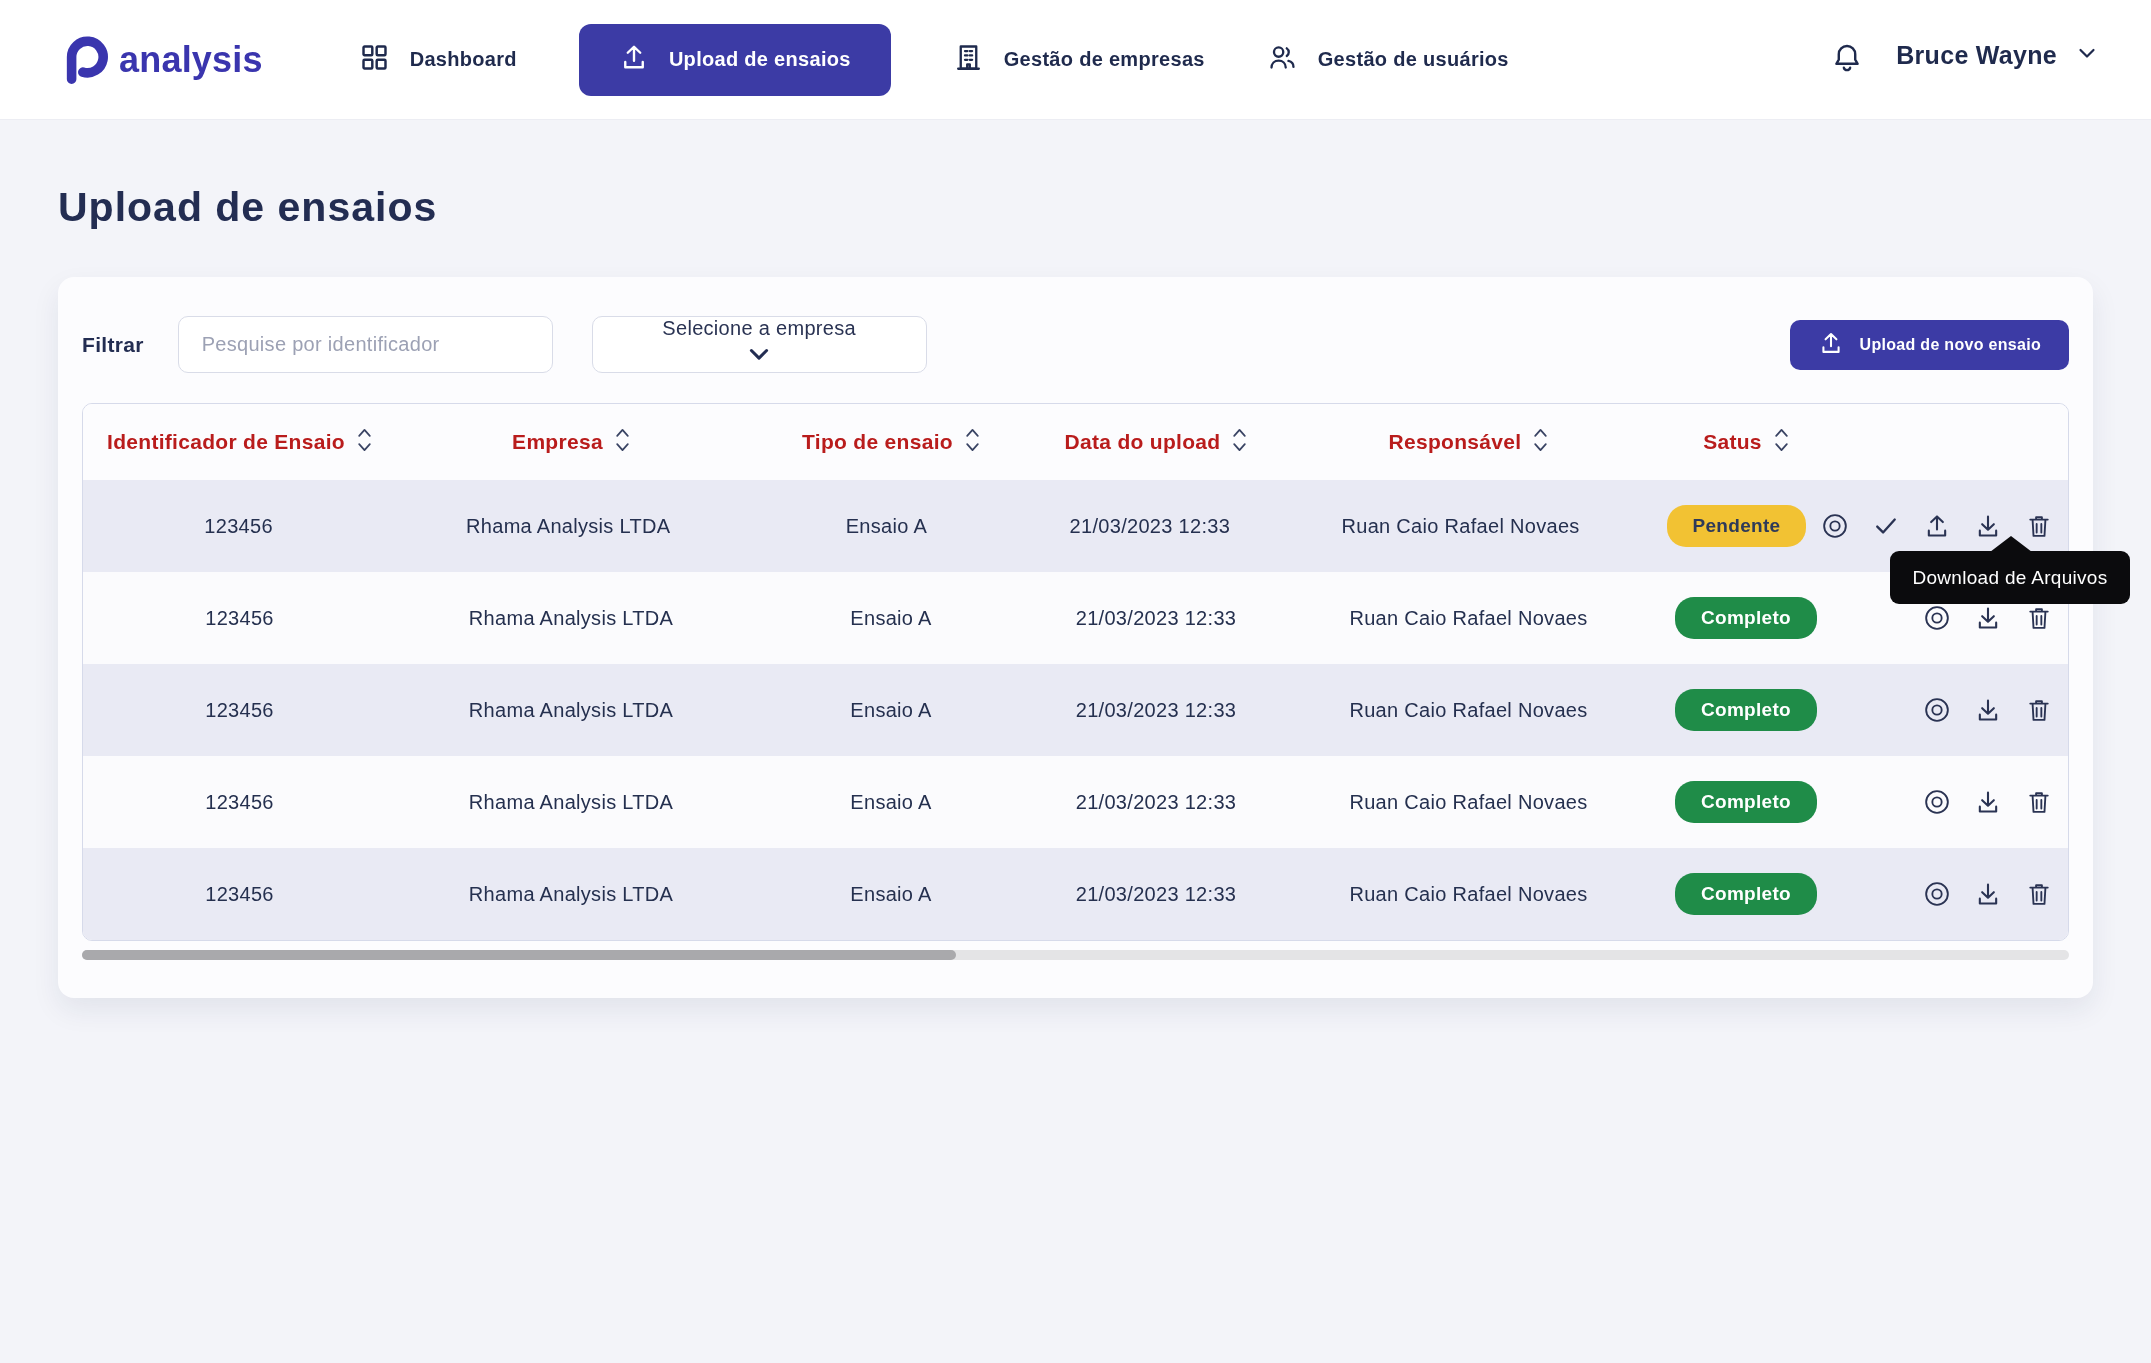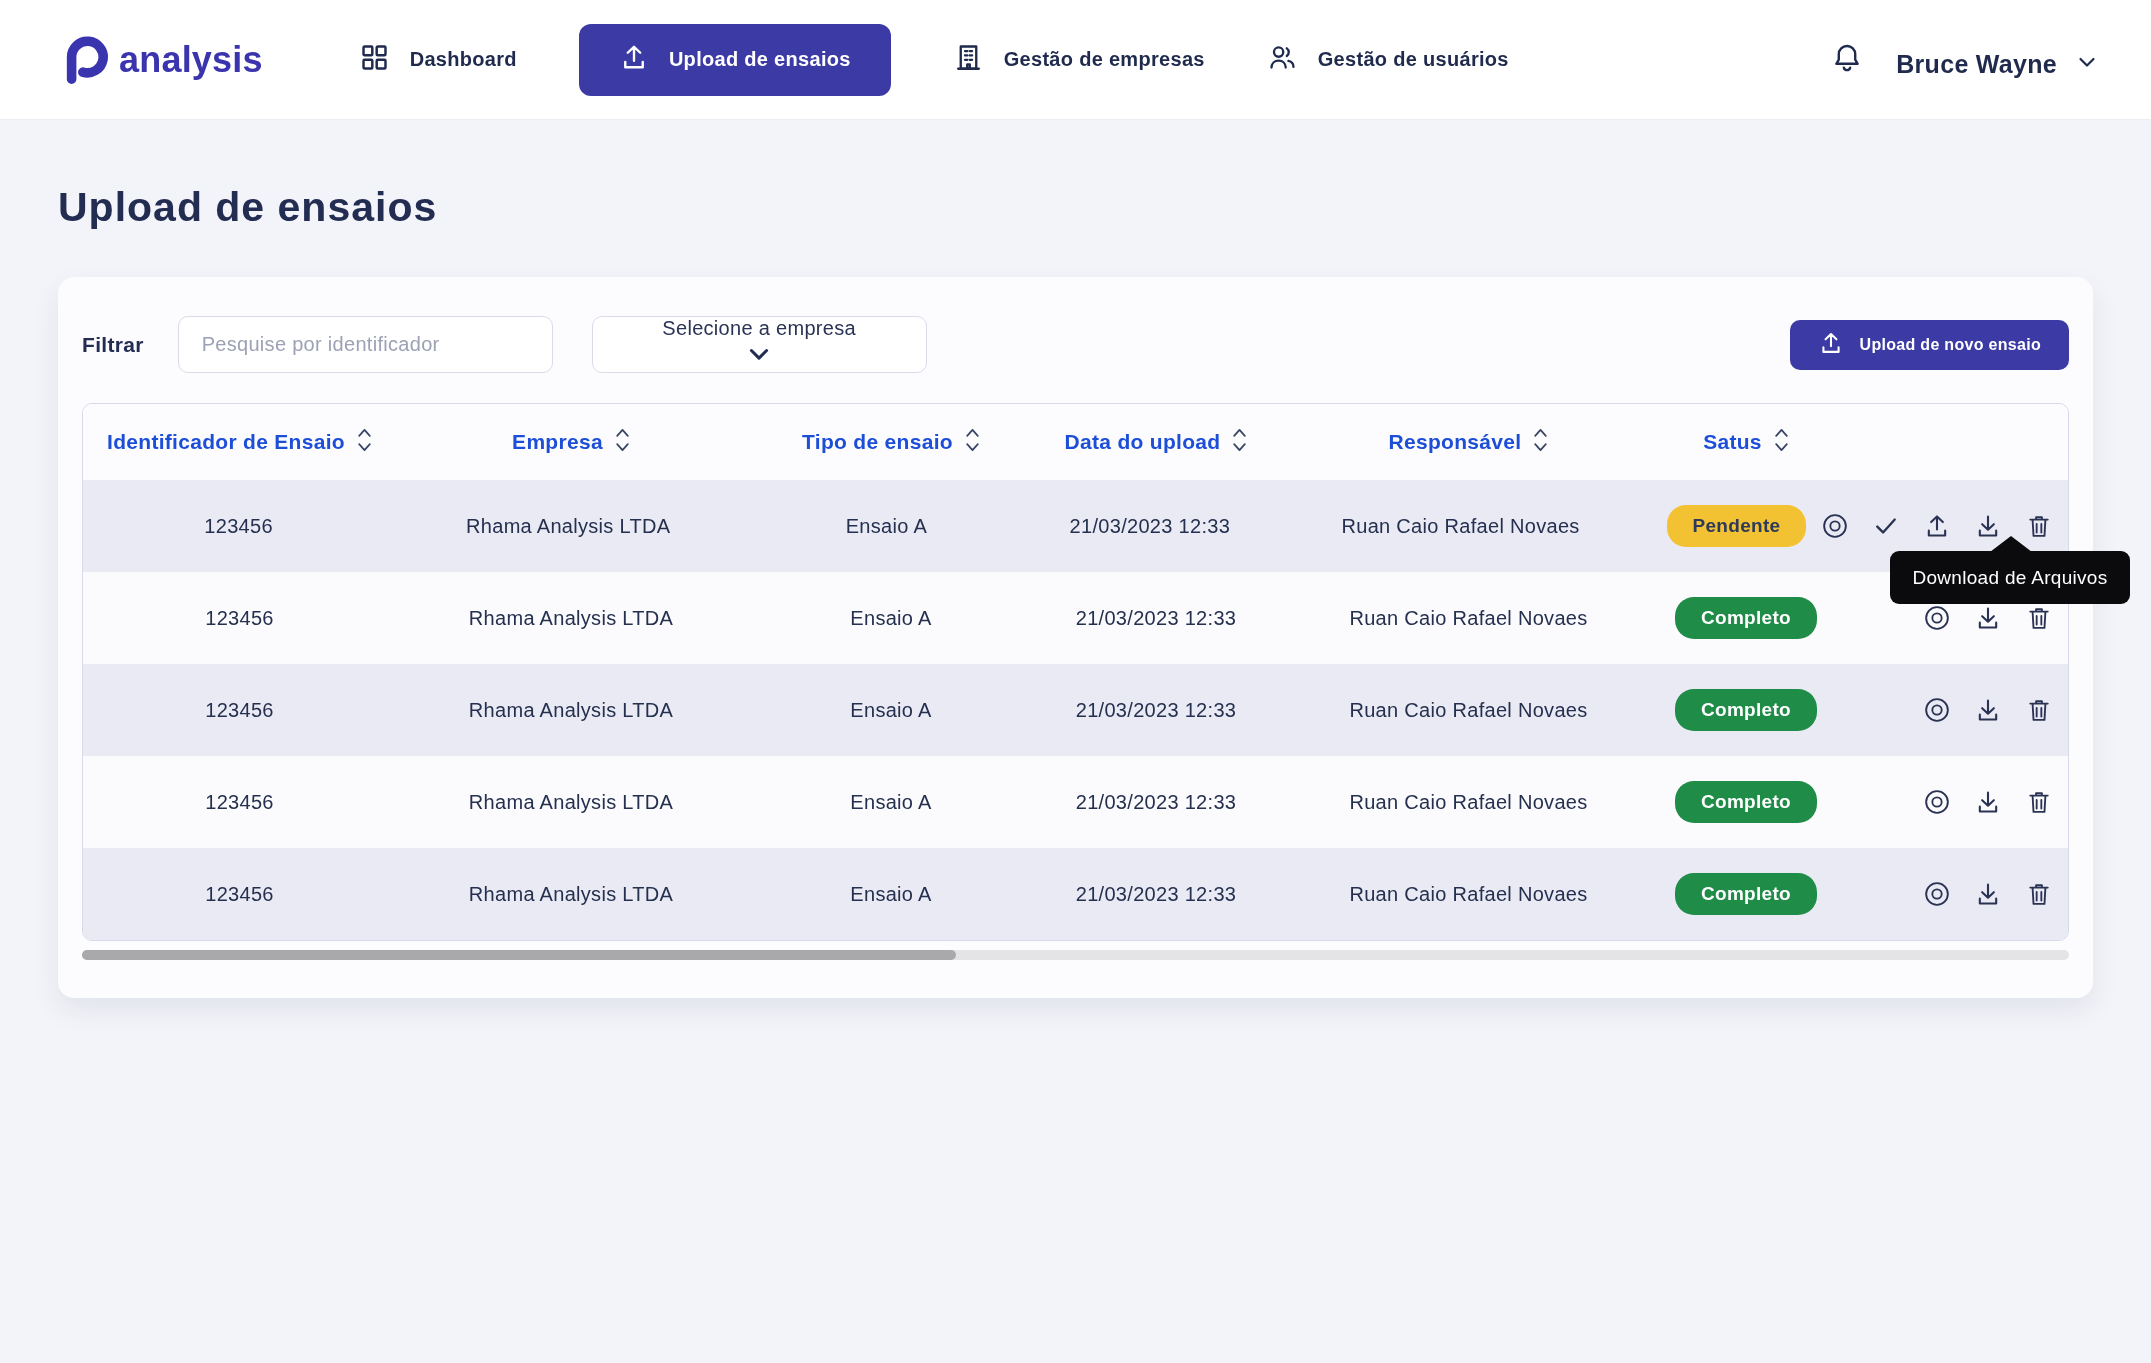--- a/index.html
+++ b/index.html
@@ -20,21 +20,21 @@
   .brand-text { font-size:36px; font-weight:700; color:#3A35AE; letter-spacing:.2px; }
   .nav-items { display:flex; align-items:center; gap:62px; margin-left:96px; }
   .nav-item {
     display:flex; align-items:center; gap:20px; font-size:20px; font-weight:600;
     color:#1F2A4D; cursor:pointer; white-space:nowrap;
   }
   .nav-item.active {
     background:#3C3BA5; color:#FFFFFF; height:72px; padding:0 40px;
     border-radius:12px;
   }
-  .nav-right { margin-left:auto; display:flex; align-items:flex-end; gap:32px; }
+  .nav-right { margin-left:auto; display:flex; align-items:flex-start; gap:32px; }
   .user-menu { display:flex; align-items:center; gap:18px; cursor:pointer; }
   .user-name { font-size:25px; font-weight:700; color:#1F2A4D; }
   
   main { padding:0 58px; }
   h1 { margin-top:64px; font-size:41px; font-weight:600; color:#232D52; letter-spacing:1px; }
   .card {
     margin-top:46px; background:#FCFCFE; border-radius:16px;
     box-shadow:0 12px 28px rgba(30,41,82,.08);
     padding:39px 24px 38px;
   }
@@ -57,21 +57,21 @@
     margin-left:auto; height:50px; padding:0 28px; border:none; border-radius:10px;
     background:#3C3BA5; color:#FFFFFF; font-size:16px; font-weight:600;
     display:flex; align-items:center; gap:16px; cursor:pointer; font-family:inherit;
     letter-spacing:.3px;
   }
   
   .table { margin-top:30px; border:1px solid #D6DAEA; border-radius:10px; overflow:hidden; }
   .thead { height:76px; display:flex; align-items:center; background:#FCFCFE; }
   .th {
     display:flex; align-items:center; justify-content:center; gap:12px;
-    font-size:21px; font-weight:700; color:#1d4ed8; cursor:pointer;
+    font-size:21px; font-weight:700; color:#b91c1c; cursor:pointer;
   }
   .trow { height:92px; display:flex; align-items:center; background:#FBFBFD; }
   .trow.shaded { background:#E9EAF4; }
   .td { display:flex; align-items:center; justify-content:center; font-size:20px; color:#25304F; }
   .c0{width:313px}.c1{width:350px}.c2{width:290px}.c3{width:240px}.c4{width:385px}.c5{width:170px}
   .actions { flex:1; justify-content:flex-end; gap:23px; padding-right:15px; }
   .icon-btn { display:flex; align-items:center; cursor:pointer; }
   .badge {
     display:inline-flex; align-items:center; justify-content:center;
     height:42px; padding:16px 26px; border-radius:19px; font-size:19px; font-weight:600;

